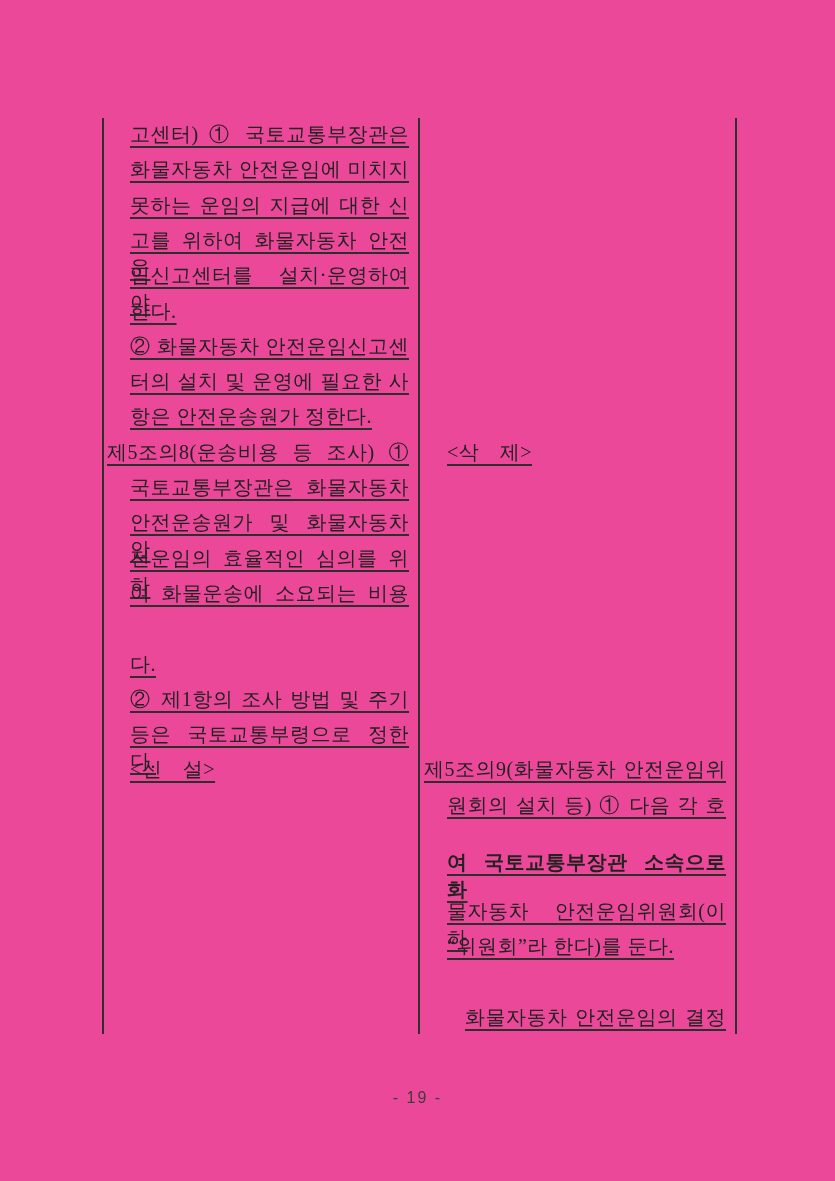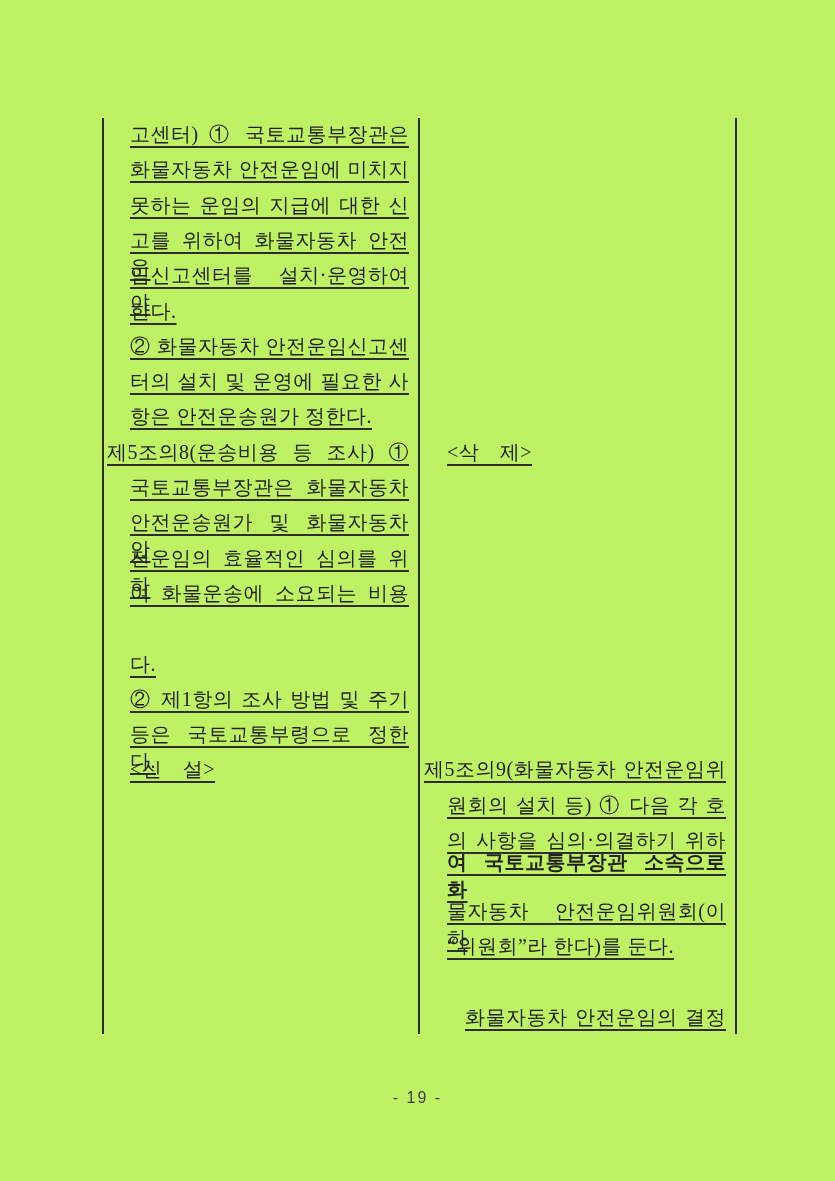--- a/index.html
+++ b/index.html
@@ -1,20 +1,20 @@
 <!DOCTYPE html>
 <html><head>
 <meta charset="utf-8">
 <style>
   html,body { margin:0; padding:0; background:#ffffff; }
   .page {
     position:relative;
     width:835px; height:1181px;
     margin:0 auto;
-    background:#bef264;
+    background:#ec4899;
     font-family:"Liberation Serif","DejaVu Serif",serif;
     color:#222222;
     overflow:hidden;
   }
   
   .vline {
     position:absolute;
     top:118px; height:916px; width:2px;
     background:#2e2e2e;
   }
@@ -88,21 +88,20 @@
       <div class="line ind1 just" style="top: 461.9px;">여 화물운송에 소요되는 비용</div>
       <div class="line ind1" style="top: 532.5px;">다.</div>
       <div class="line ind1 just" style="top: 567.8px;">② 제1항의 조사 방법 및 주기</div>
       <div class="line ind1 just" style="top: 603.1px;">등은 국토교통부령으로 정한다.</div>
       <div class="line ind1" style="top: 638.4px;">&lt;신　설&gt;</div>
     </div>
   <div class="col col-right">
       <div class="line ind1" style="top: 320.7px;">&lt;삭　제&gt;</div>
       <div class="line ind0 just" style="top: 638.4px;">제5조의9(화물자동차 안전운임위</div>
       <div class="line ind1 just" style="top: 673.7px;">원회의 설치 등) ① 다음 각 호</div>
-      <div class="line ind1 just" style="top: 709px;">의 사항을 심의·의결하기 위하</div>
       <div class="line ind1 just" style="top: 731px; font-weight: bold;">여 국토교통부장관 소속으로 화</div>
       <div class="line ind1 just" style="top: 779.6px;">물자동차 안전운임위원회(이하</div>
       <div class="line ind1" style="top: 814.9px;">“위원회”라 한다)를 둔다.</div>
       <div class="line ind3 just" style="top: 885.5px;">화물자동차 안전운임의 결정</div>
     </div>
 
   <div class="page-number">- 19 -</div>
 
 </div>
 

